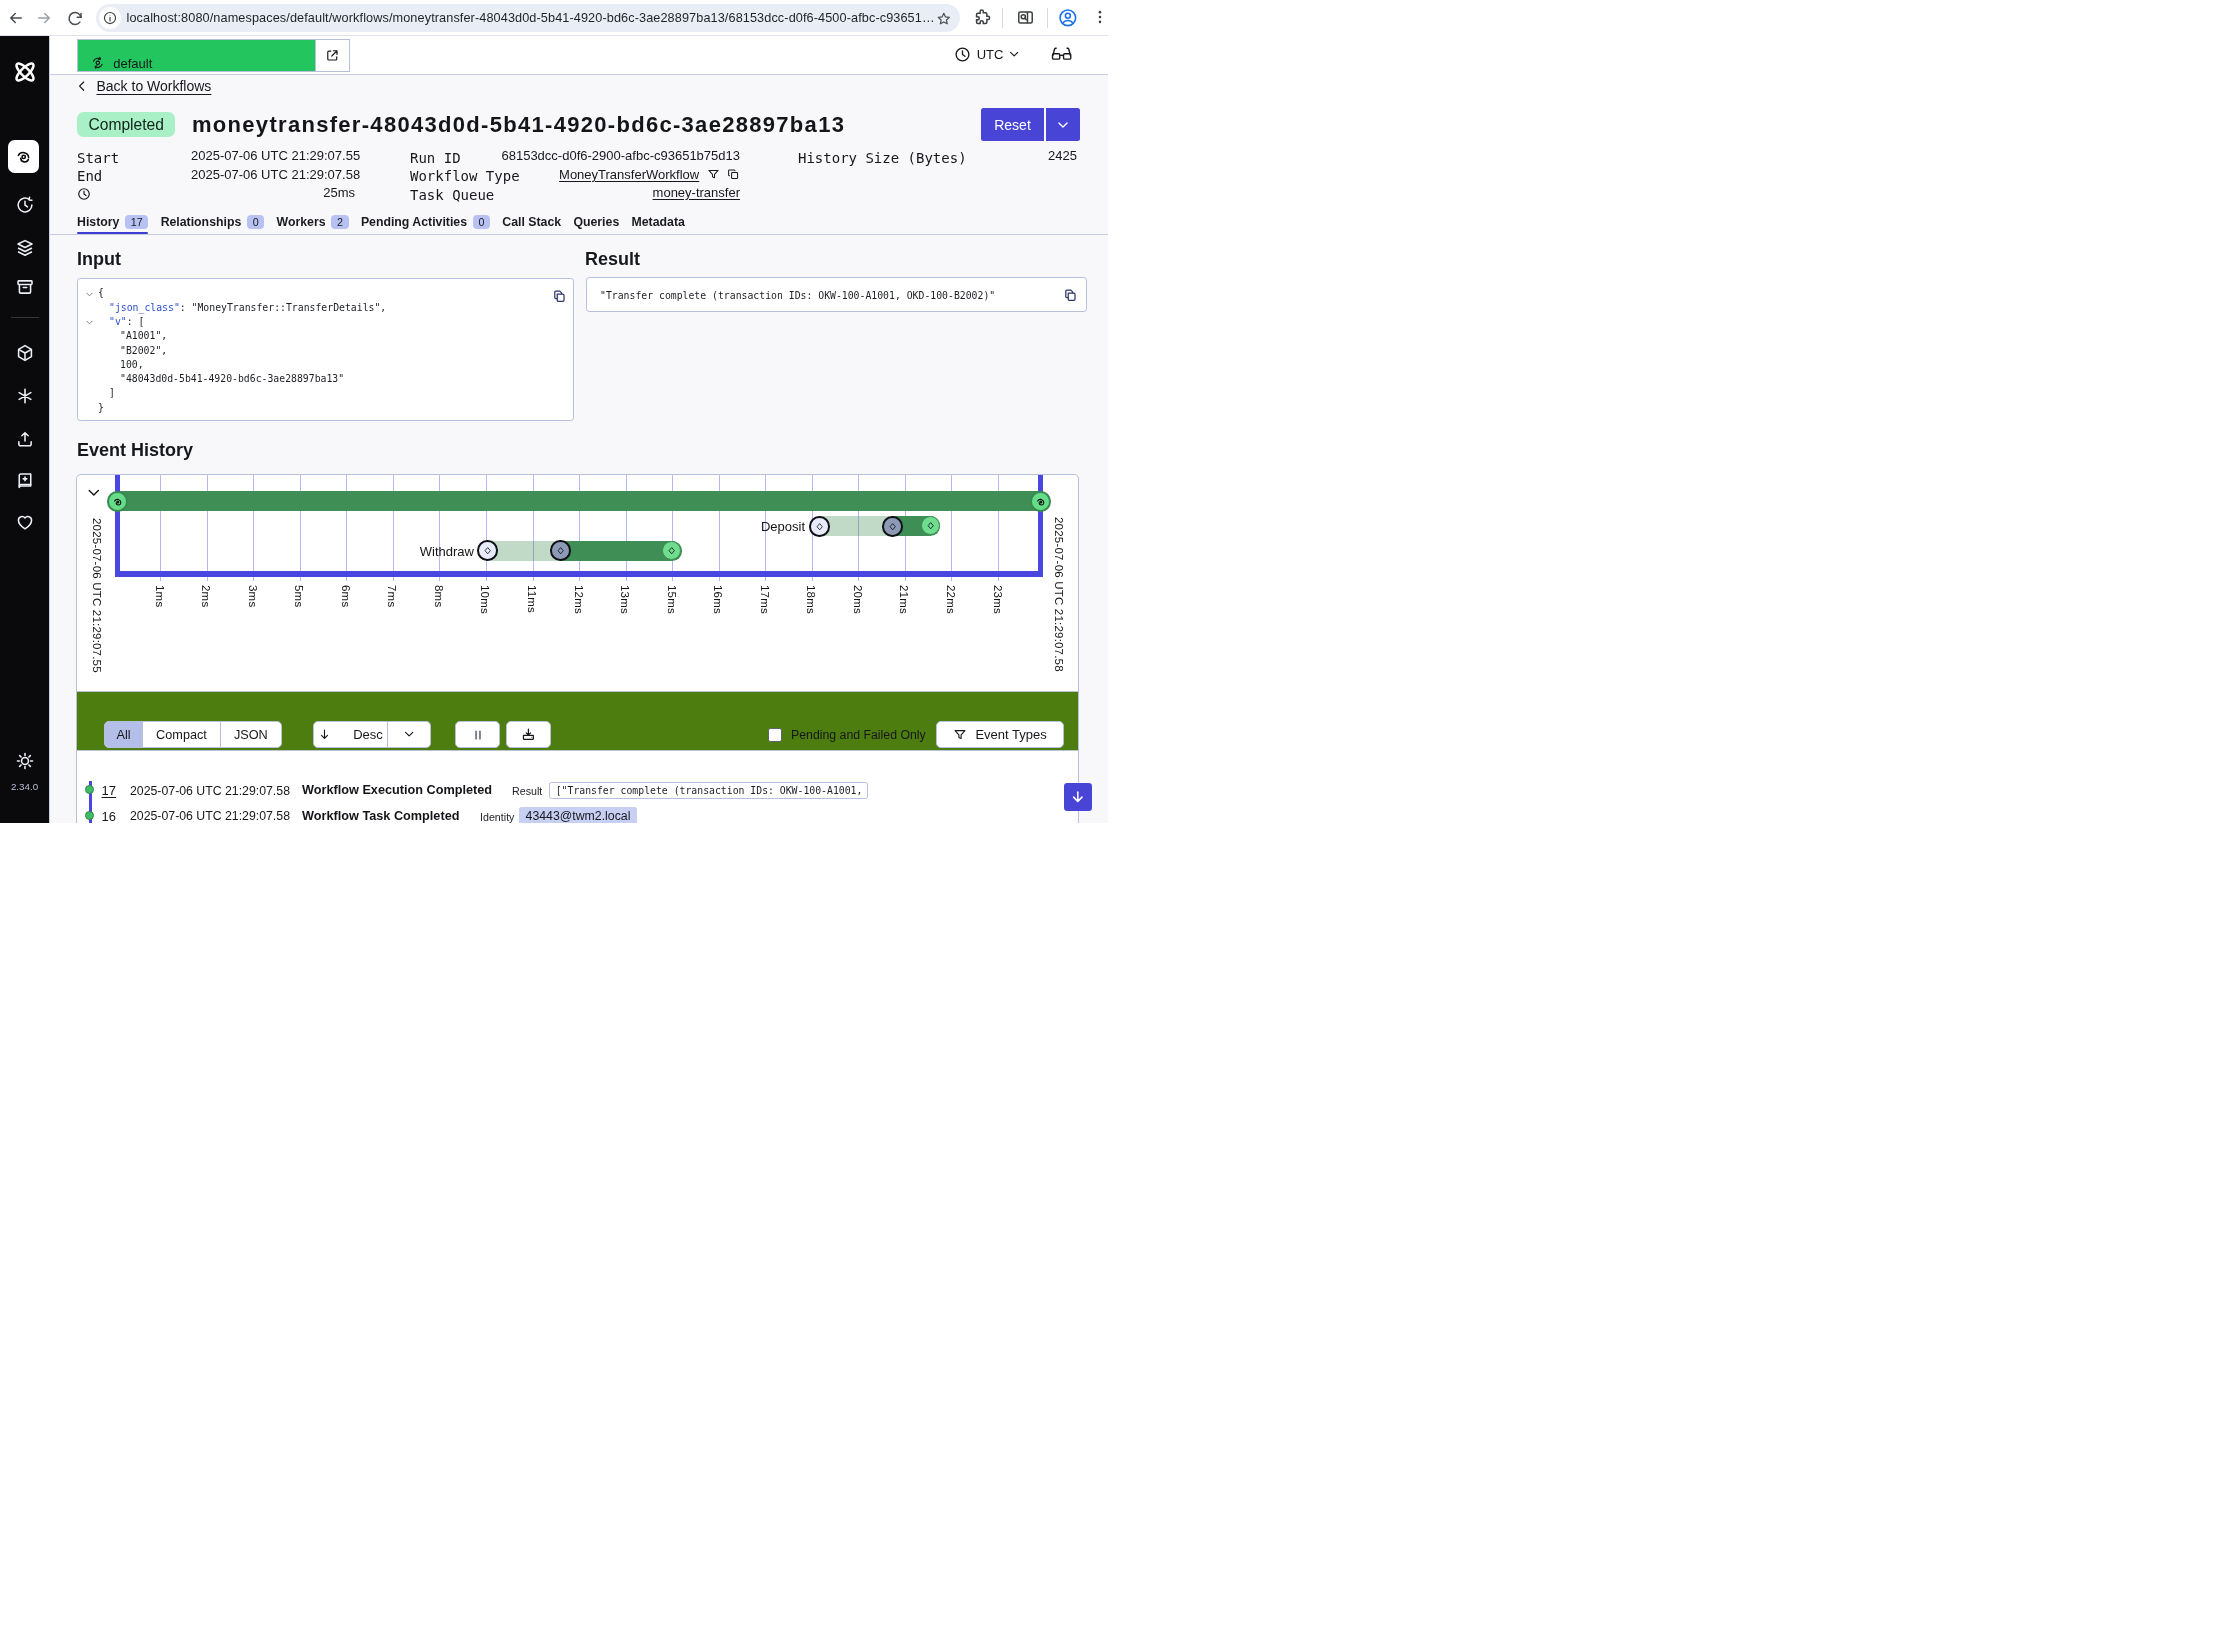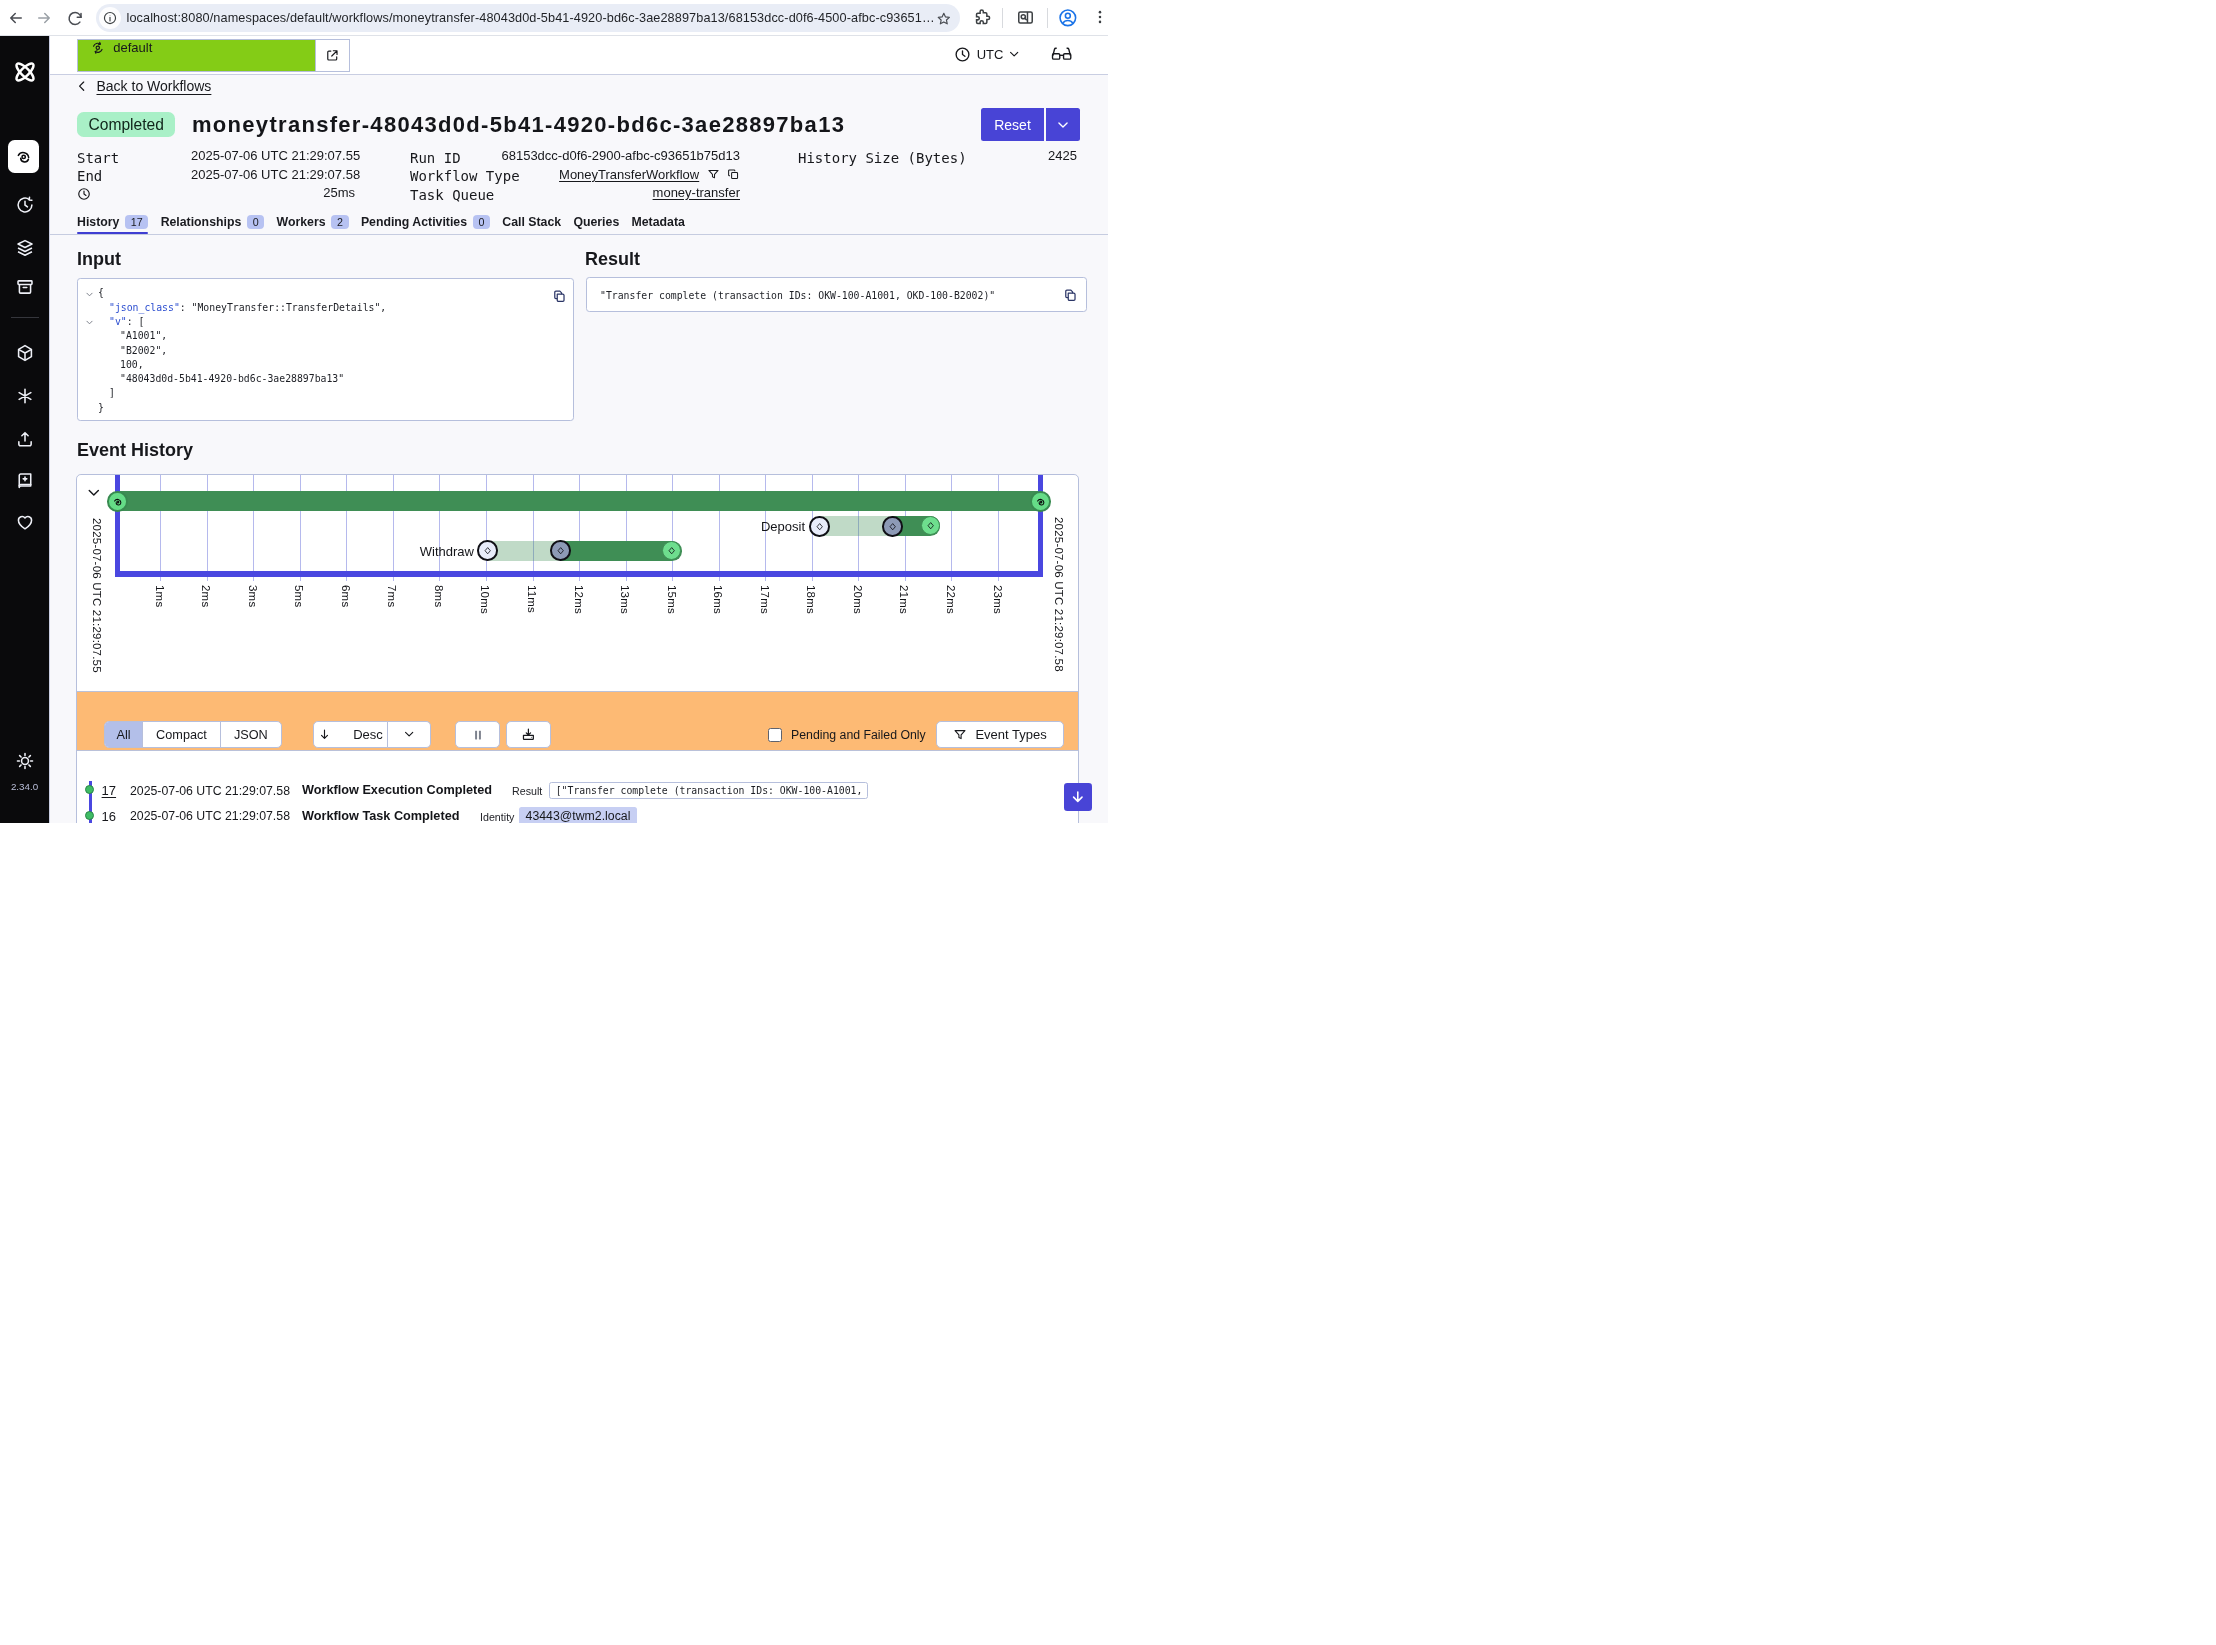--- a/index.html
+++ b/index.html
@@ -17,21 +17,21 @@
 .chrome-right-ic{position:absolute;top:8.2px;width:19px;height:19px}
 .chrome-sep{position:absolute;top:8.2px;width:0.8px;height:19.7px;background:#d8dade}
 
 .sidebar{position:absolute;left:0;top:36px;width:49px;height:787px;background:#0a0a0c;z-index:40}
 .sb-item{position:absolute;left:24.6px;transform:translate(-50%,-50%);color:#eef0f7}
 .sb-active{position:absolute;left:8.2px;top:104px;width:31px;height:33px;border-radius:6.6px;background:#fff;display:flex;align-items:center;justify-content:center}
 .sb-divider{position:absolute;left:10.7px;top:281px;width:28px;height:0.8px;background:#35363c}
 .sb-version{position:absolute;left:0;top:745px;width:49px;text-align:center;font-size:9.8px;color:#b9bed8}
 
 .topbar{position:absolute;left:49px;top:36px;width:1059px;height:39px;background:#fff;border-bottom:0.8px solid #c9cee2;border-left:0.8px solid #c9cee2;z-index:30}
-.ns-box{position:absolute;left:77px;top:39px;width:239px;height:33px;border:0.8px solid #b6bfdc;background:#84cc16;display:flex;align-items:flex-start;z-index:31}
+.ns-box{position:absolute;left:77px;top:39px;width:239px;height:33px;border:0.8px solid #b6bfdc;background:#22c55e;display:flex;align-items:flex-end;z-index:31}
 .ns-label{font-size:13px;color:#17181c;margin-left:8.2px}
 .ns-ext{position:absolute;left:315px;top:39px;width:35px;height:33px;border:0.8px solid #b6bfdc;background:#fff;display:flex;align-items:center;justify-content:center;z-index:31}
 .tz{position:absolute;top:46px;display:flex;align-items:center;z-index:31}
 .tz-label{font-size:13px;font-weight:500;margin:0 4.9px 0 5.7px}
 
 .content-bg{position:absolute;left:49px;top:75px;width:1059px;height:748px;background:#f8f8fb;border-left:0.8px solid #c9cee2}
 .back-link{position:absolute;left:76px;top:78px;display:flex;align-items:center;z-index:5}
 .back-text{font-size:14px;font-weight:500;color:#17181c;text-decoration:underline;text-underline-offset:2.5px;margin-left:8.2px}
 .status-badge{position:absolute;left:77px;top:112px;height:25.4px;border-radius:6.6px;background:#a9f0c7;display:flex;align-items:center;padding:0 11.5px;z-index:5}
 .status-text{font-size:15.6px;font-weight:500;color:#10241a}
@@ -62,21 +62,21 @@
 .gridline{position:absolute;top:0;width:0.8px;height:106px;background:#b5b9ed}
 .tick-label{position:absolute;top:110px;writing-mode:vertical-rl;font-size:11.5px;color:#15161a;letter-spacing:0.2px}
 .date-label{position:absolute;writing-mode:vertical-rl;font-size:11.5px;color:#15161a;letter-spacing:0.2px}
 .vbar{position:absolute;top:0;width:5.3px;height:102px;background:#4a47e0}
 .baseline{position:absolute;left:38px;top:96px;width:928px;height:5.7px;background:#4a47e0}
 .wf-bar{position:absolute;left:40px;top:16px;width:923px;height:20px;background:#3f8e55}
 .marker{position:absolute;border-radius:50%;display:flex;align-items:center;justify-content:center}
 .lane-label{position:absolute;font-size:13px;color:#141519;white-space:nowrap}
 .chart-expand{position:absolute;left:9px;top:10.3px;color:#17181c}
 
-.controls{position:absolute;left:0;top:216px;width:100%;height:60px;background:#fdba74;border-top:0.8px solid #bac1d9;border-bottom:0.8px solid #bac1d9}
+.controls{position:absolute;left:0;top:216px;width:100%;height:60px;background:#4d7c0f;border-top:0.8px solid #bac1d9;border-bottom:0.8px solid #bac1d9}
 .seg-group{position:absolute;left:27px;top:29px;height:27px;display:flex;border:0.8px solid #b6bfdc;border-radius:4.9px;overflow:hidden;background:#fff}
 .seg{display:flex;align-items:center;padding:0 13px;font-size:12.7px;color:#17181c;border-right:0.8px solid #b6bfdc}
 .seg:last-child{border-right:none}
 .seg.active{background:#b3bfe9}
 .btn{display:flex;align-items:center;justify-content:center;background:#fff;border:0.8px solid #b6bfdc;font-size:13px;color:#17181c}
 .checkbox{position:absolute;left:691px;top:36px;width:14px;height:14px;border:1.2px solid #5f636e;border-radius:2.5px;background:#fff}
 .check-label{position:absolute;left:714px;top:36px;font-size:12.3px;color:#17181c}
 
 .events{position:absolute;left:0;top:301px;width:100%;height:54px;background:#fff;overflow:hidden}
 .rail{position:absolute;left:12.2px;top:4.9px;width:2.6px;height:49px;background:#4a47e0}

